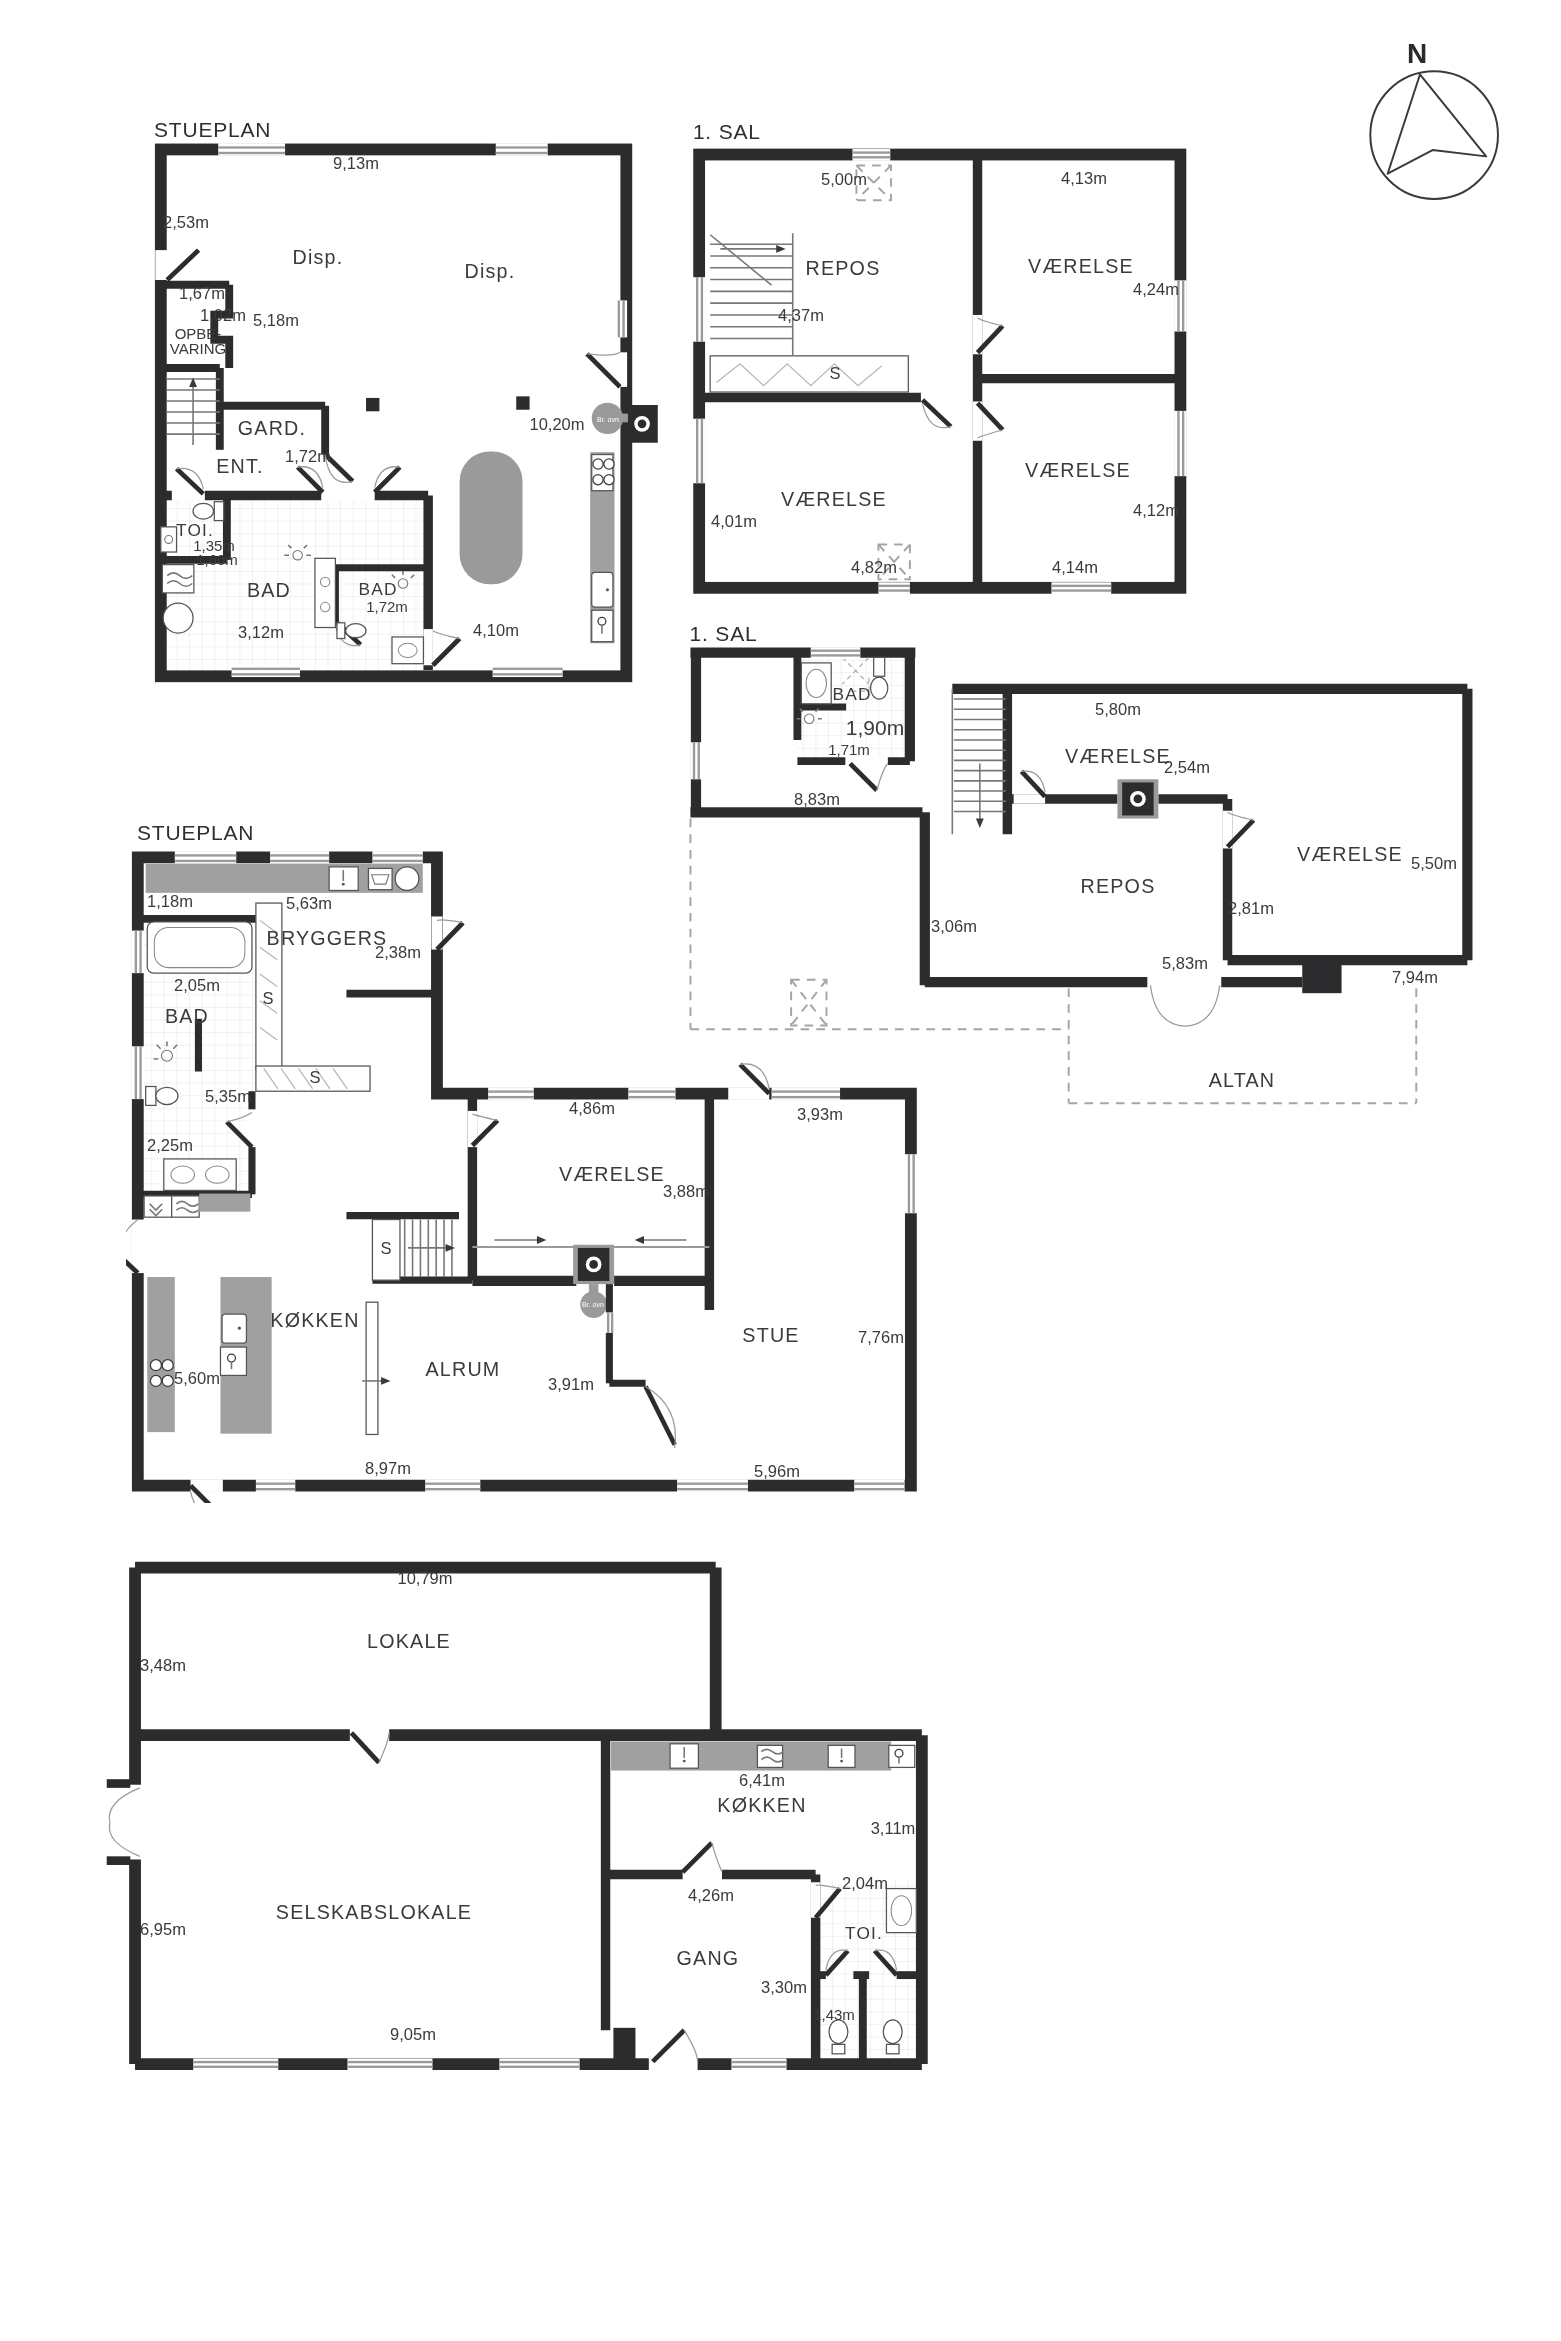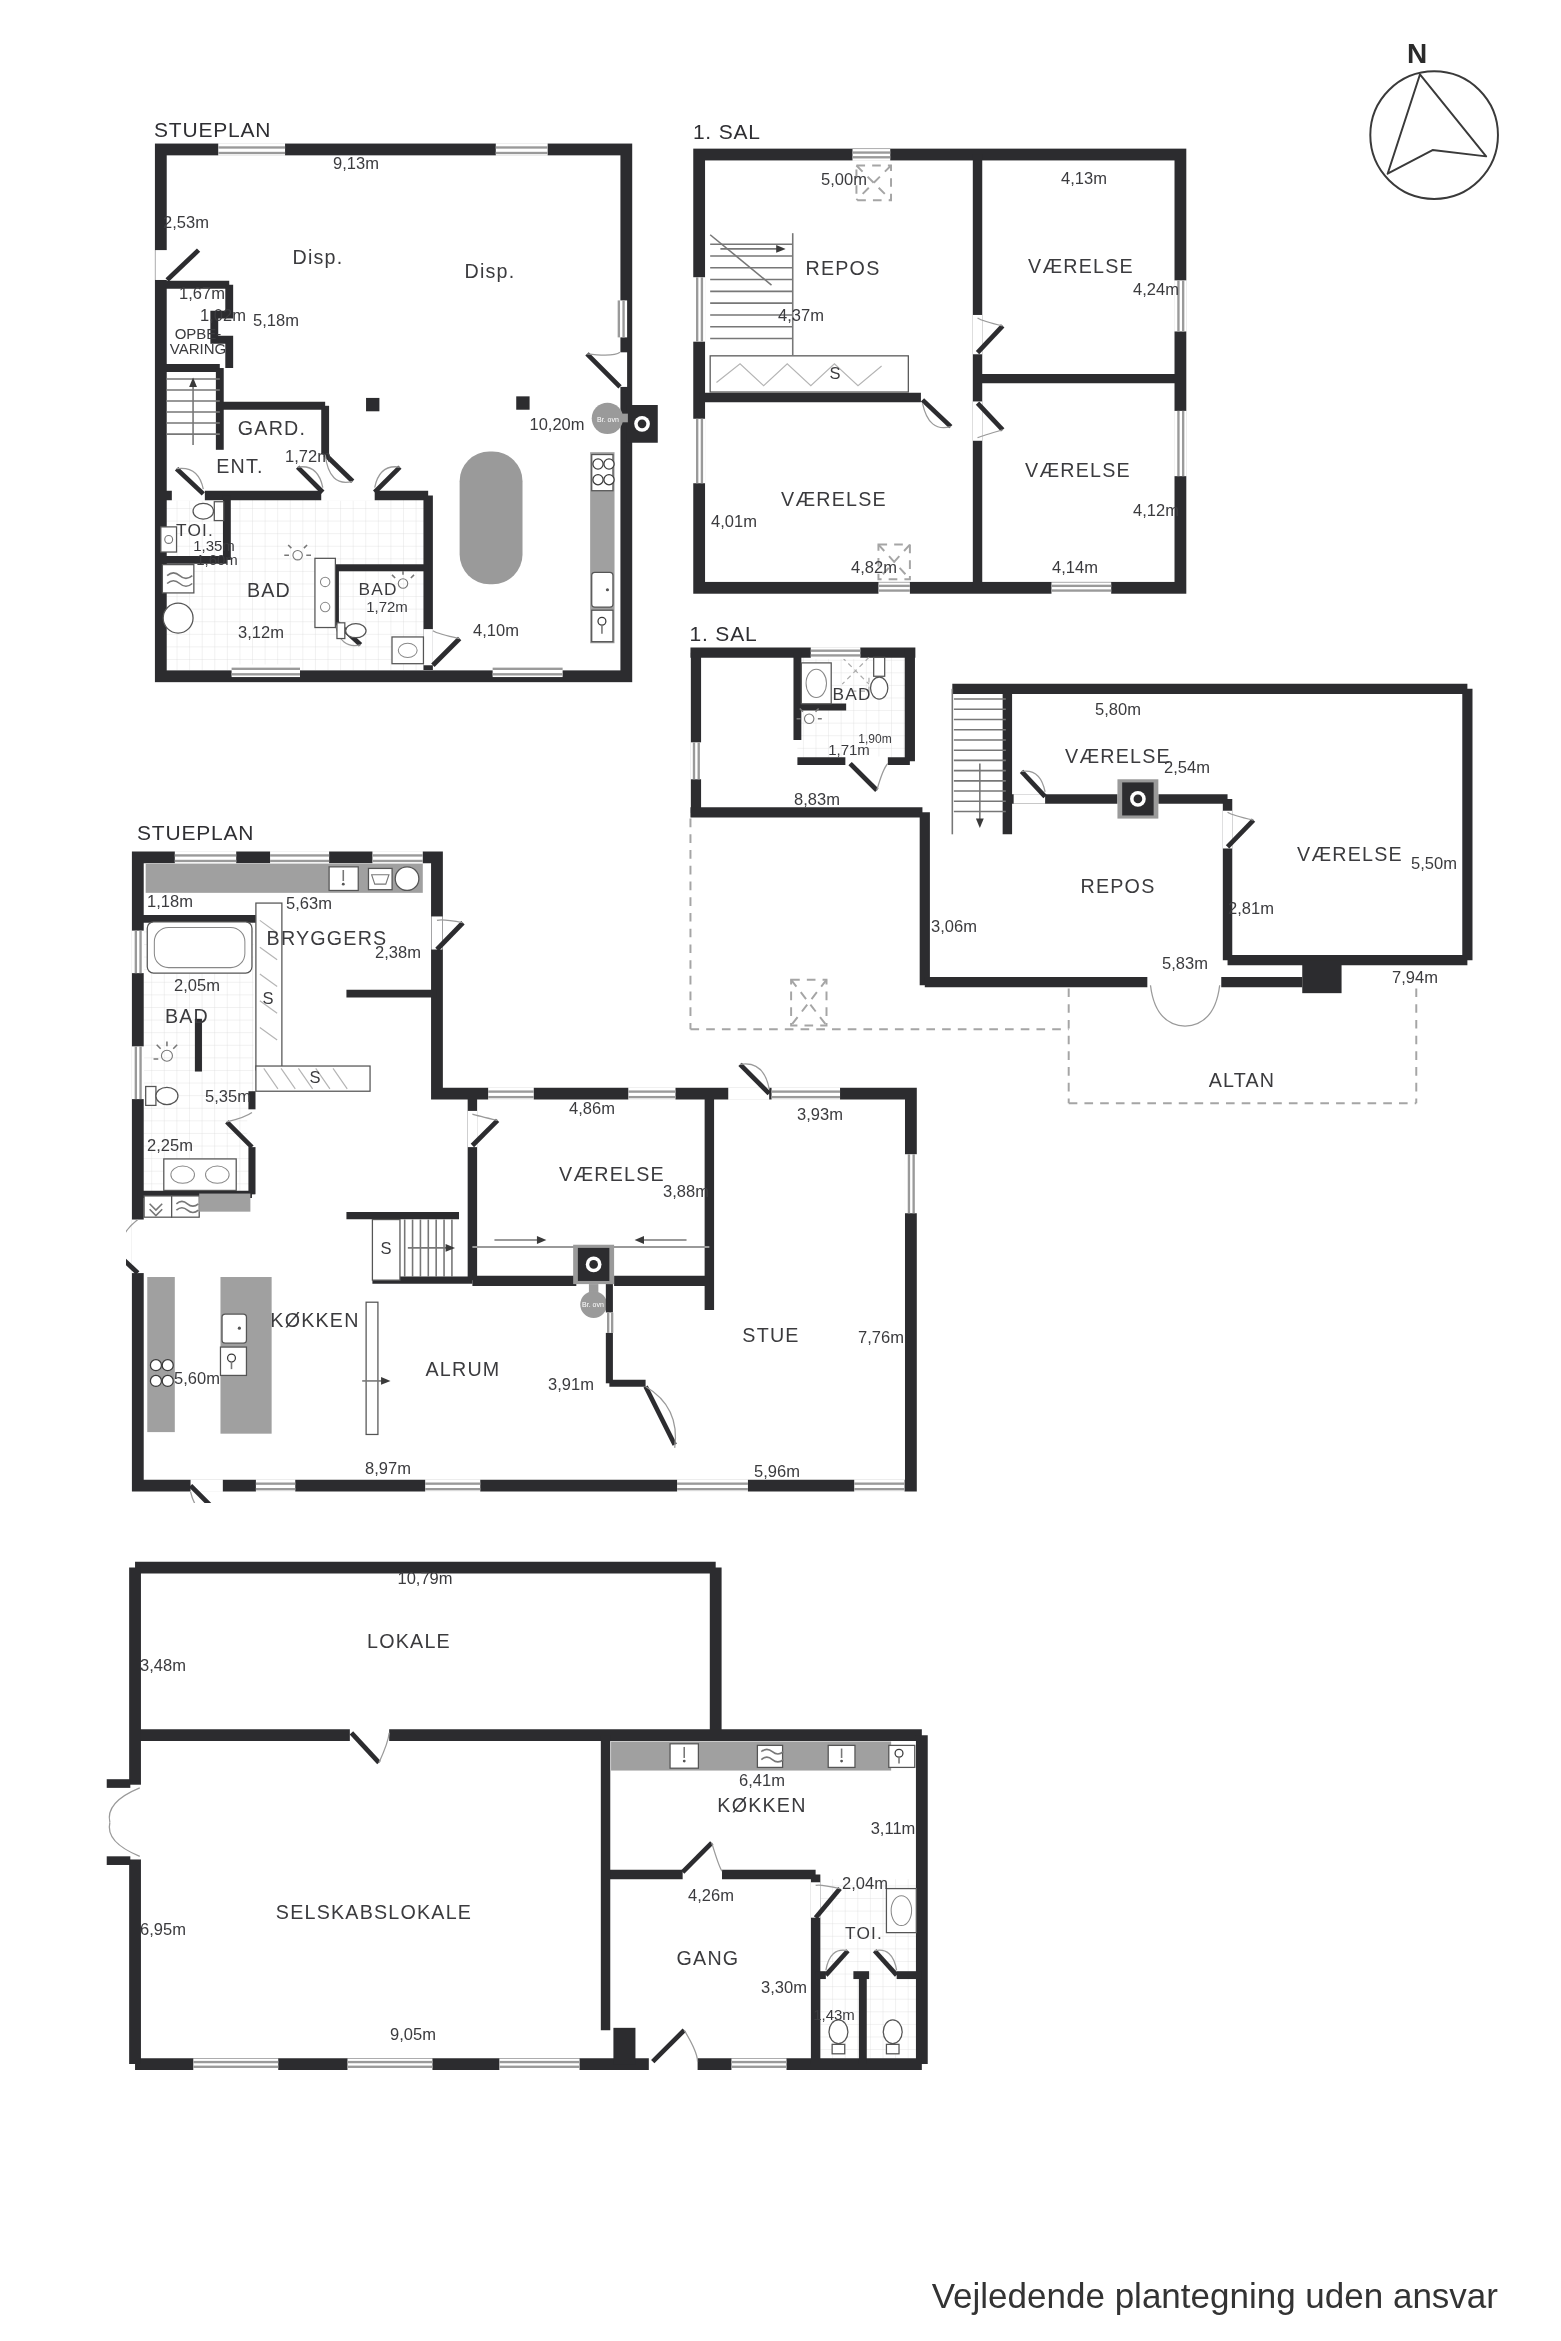--- a/index.html
+++ b/index.html
@@ -340,21 +340,21 @@
         <line x1="17" y1="518" x2="498" y2="518" class="dash"></line>
         <rect x="145" y="455" width="45" height="58" class="dash"></rect>
         <path d="M145,455 190,513 M190,455 145,513" class="dash"></path>
         <line x1="498" y1="466" x2="498" y2="612" class="dash"></line>
         <line x1="498" y1="612" x2="940" y2="612" class="dash"></line>
         <line x1="940" y1="466" x2="940" y2="612" class="dash"></line>
       </g>
     </svg>
     <span class="ttl" style="left:12.6px;top:0px">1. SAL</span>
     <span class="lbl rm" style="left:175px;top:72px;font-size:17.3px">BAD</span>
-    <span class="lbl dm" style="left:198px;top:117px;font-size:12px">1,90m</span>
+    <span class="lbl dm" style="left:198px;top:106px;font-size:21px">1,90m</span>
     <span class="lbl dm" style="left:172px;top:128px;font-size:15px">1,71m</span>
     <span class="lbl dm" style="left:140px;top:178px">8,83m</span>
     <span class="lbl dm" style="left:441px;top:88px">5,80m</span>
     <span class="lbl rm" style="left:441px;top:134px">VÆRELSE</span>
     <span class="lbl dm" style="left:510px;top:146px">2,54m</span>
     <span class="lbl rm" style="left:673px;top:232px">VÆRELSE</span>
     <span class="lbl dm" style="left:757px;top:242px">5,50m</span>
     <span class="lbl rm" style="left:441px;top:264px">REPOS</span>
     <span class="lbl dm" style="left:277px;top:305px">3,06m</span>
     <span class="lbl dm" style="left:508px;top:342px">5,83m</span>
@@ -658,16 +658,15 @@
   </div>
 
   <div class="plan" id="compass" style="left:1338px;top:23.6px;width:197px;height:197px">
     <svg width="197" height="197" viewBox="0 0 250 250">
       <circle cx="122" cy="141" r="81" fill="none" stroke="#3a3a3a" stroke-width="2.5"></circle>
       <path d="M104,64 L188,168 L120,160 L63,190 Z" fill="#fff" stroke="#3a3a3a" stroke-width="2.5" stroke-linejoin="round"></path>
     </svg>
     <span class="lbl" style="left:79px;top:30px;font-size:28px;font-weight:bold;color:#2b2b2b">N</span>
   </div>
 
-  <div id="footer">Vejledende plantegning uden ansvar</div>
 
 </div>
 
 
 </body></html>

